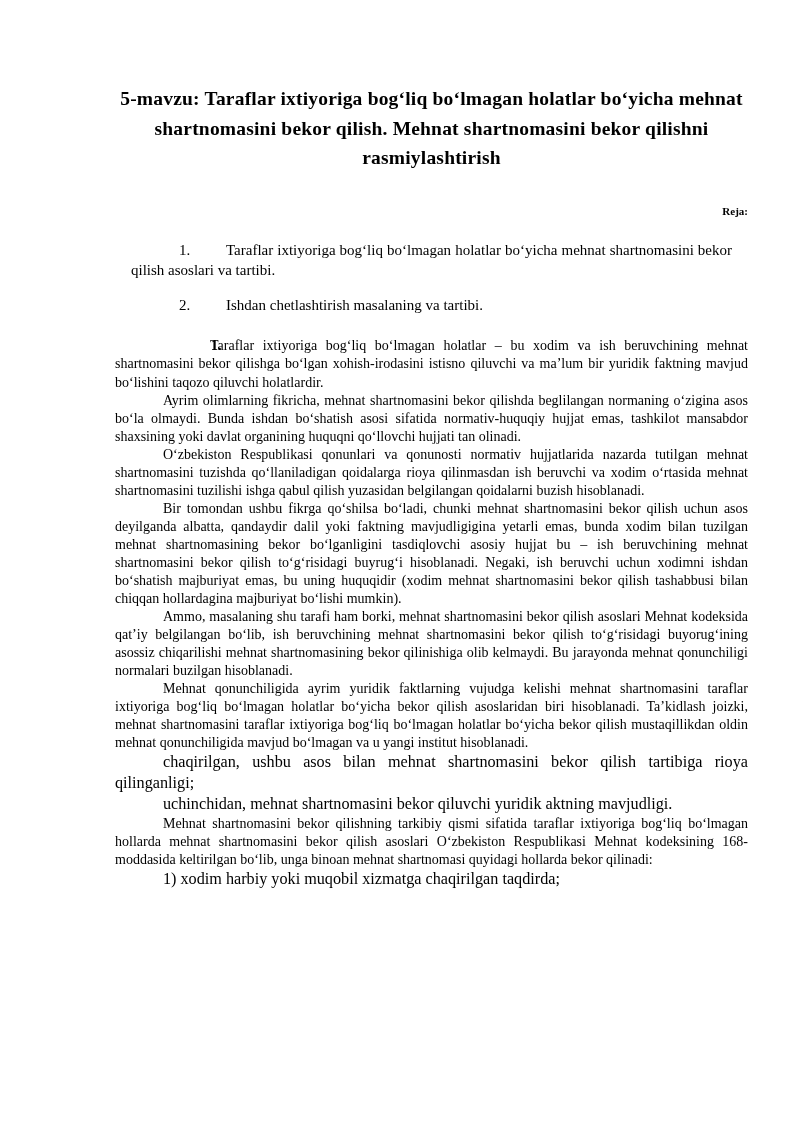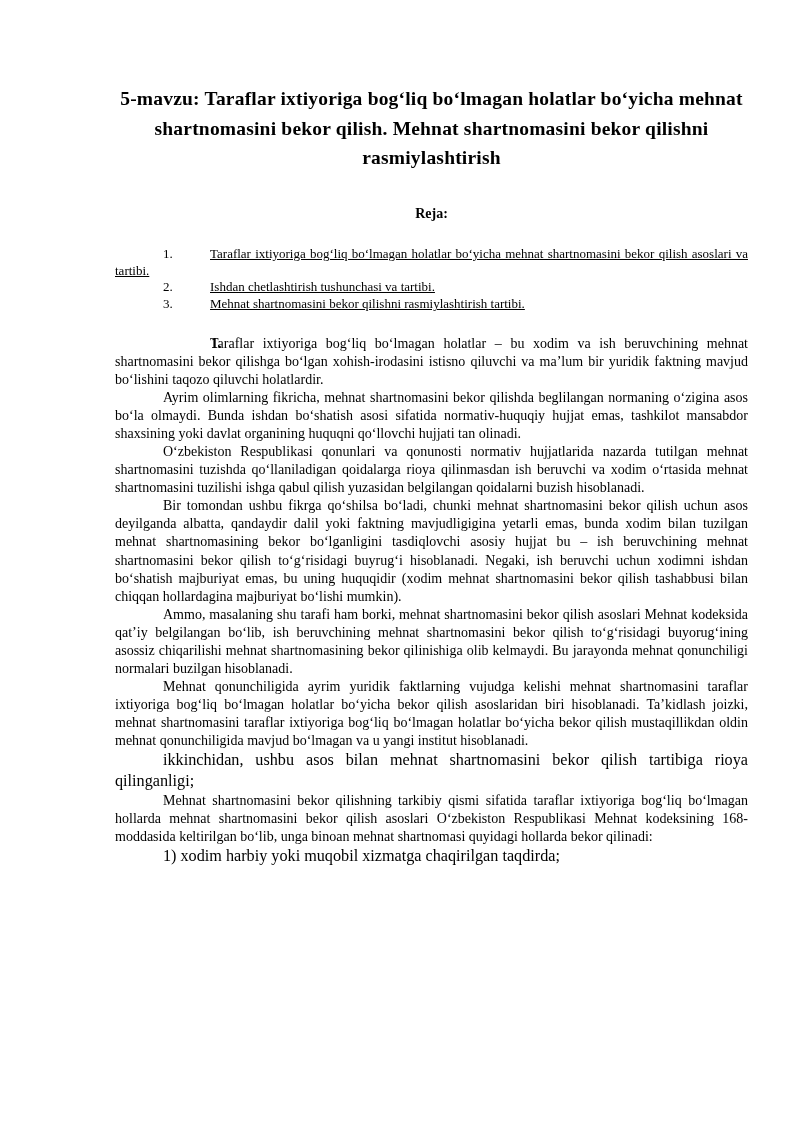--- a/index.html
+++ b/index.html
@@ -27,36 +27,35 @@
   }
   .doc-title {
     font-size: 19.5px;
     font-weight: bold;
     text-align: center;
     line-height: 1.52;
     margin: 0 0 2px 0;
     letter-spacing: 0.01em;
   }
   .reja-heading {
-    font-size: 14px;
+    font-size: 11px;
     font-weight: bold;
-    text-align: center;
+    text-align: right;
     margin: 30px 0 0 0;
     line-height: 1.5;
   }
   .plan-list {
     margin: 22px 0 0 0;
   }
   .plan-item {
-    font-size: 13px;
+    font-size: 15px;
     line-height: 1.29;
     text-align: justify;
     text-justify: inter-word;
-    margin: 0;
-    text-decoration: underline;
+    margin: 16px;
   }
   .plan-item .num {
     display: inline-block;
     width: 47px;
     margin-left: 48px;
   }
   .para {
     font-size: 14px;
     line-height: 1.29;
     text-align: justify;
@@ -91,37 +90,37 @@
 
 <div class="page">
   <div class="content">
 
     <h1 class="doc-title">5-mavzu: Taraflar ixtiyoriga bog‘liq bo‘lmagan holatlar bo‘yicha mehnat shartnomasini bekor qilish. Mehnat shartnomasini bekor qilishni rasmiylashtirish</h1>
 
     <p class="reja-heading">Reja:</p>
 
     <div class="plan-list">
       <p class="plan-item"><span class="num">1.</span><span>Taraflar ixtiyoriga bog‘liq bo‘lmagan holatlar bo‘yicha mehnat shartnomasini bekor qilish asoslari va tartibi.</span></p>
-      <p class="plan-item"><span class="num">2.</span><span>Ishdan chetlashtirish tushunchasi va tartibi.</span></p>
-      <p class="plan-item"><span class="num">3.</span><span>Mehnat shartnomasini bekor qilishni rasmiylashtirish tartibi.</span></p>
+      <p class="plan-item"><span class="num">2.</span><span>Ishdan chetlashtirish masalaning va tartibi.</span></p>
     </div>
 
     <p class="para first-body"><span class="lead-num">1.</span><span>Taraflar ixtiyoriga bog‘liq bo‘lmagan holatlar – bu xodim va ish beruvchining mehnat shartnomasini bekor qilishga bo‘lgan xohish-irodasini istisno qiluvchi va ma’lum bir yuridik faktning mavjud bo‘lishini taqozo qiluvchi holatlardir.</span></p>
 
     <p class="para">Ayrim olimlarning fikricha, mehnat shartnomasini bekor qilishda beglilangan normaning o‘zigina asos bo‘la olmaydi. Bunda ishdan bo‘shatish asosi sifatida normativ-huquqiy hujjat emas, tashkilot mansabdor shaxsining yoki davlat organining huquqni qo‘llovchi hujjati tan olinadi.</p>
 
     <p class="para">O‘zbekiston Respublikasi qonunlari va qonunosti normativ hujjatlarida nazarda tutilgan mehnat shartnomasini tuzishda qo‘llaniladigan qoidalarga rioya qilinmasdan ish beruvchi va xodim o‘rtasida mehnat shartnomasini tuzilishi ishga qabul qilish yuzasidan belgilangan qoidalarni buzish hisoblanadi.</p>
 
     <p class="para">Bir tomondan ushbu fikrga qo‘shilsa bo‘ladi, chunki mehnat shartnomasini bekor qilish uchun asos deyilganda albatta, qandaydir dalil yoki faktning mavjudligigina yetarli emas, bunda xodim bilan tuzilgan mehnat shartnomasining bekor bo‘lganligini tasdiqlovchi asosiy hujjat bu – ish beruvchining mehnat shartnomasini bekor qilish to‘g‘risidagi buyrug‘i hisoblanadi. Negaki, ish beruvchi uchun xodimni ishdan bo‘shatish majburiyat emas, bu uning huquqidir (xodim mehnat shartnomasini bekor qilish tashabbusi bilan chiqqan hollardagina majburiyat bo‘lishi mumkin).</p>
 
     <p class="para">Ammo, masalaning shu tarafi ham borki, mehnat shartnomasini bekor qilish asoslari Mehnat kodeksida qat’iy belgilangan bo‘lib, ish beruvchining mehnat shartnomasini bekor qilish to‘g‘risidagi buyorug‘ining asossiz chiqarilishi mehnat shartnomasining bekor qilinishiga olib kelmaydi. Bu jarayonda mehnat qonunchiligi normalari buzilgan hisoblanadi.</p>
 
     <p class="para">Mehnat qonunchiligida ayrim yuridik faktlarning vujudga kelishi mehnat shartnomasini taraflar ixtiyoriga bog‘liq bo‘lmagan holatlar bo‘yicha bekor qilish asoslaridan biri hisoblanadi. Ta’kidlash joizki, mehnat shartnomasini taraflar ixtiyoriga bog‘liq bo‘lmagan holatlar bo‘yicha bekor qilish mustaqillikdan oldin mehnat qonunchiligida mavjud bo‘lmagan va u yangi institut hisoblanadi.</p>
 
 
-    <p class="sub-item">ikkinchidan, ushbu asos bilan mehnat shartnomasini bekor qilish tartibiga rioya qilinganligi;</p>
+    <p class="sub-item">chaqirilgan, ushbu asos bilan mehnat shartnomasini bekor qilish tartibiga rioya qilinganligi;</p>
+    <p class="sub-item flat">uchinchidan, mehnat shartnomasini bekor qiluvchi yuridik aktning mavjudligi.</p>
 
     <p class="para">Mehnat shartnomasini bekor qilishning tarkibiy qismi sifatida taraflar ixtiyoriga bog‘liq bo‘lmagan hollarda mehnat shartnomasini bekor qilish asoslari O‘zbekiston Respublikasi Mehnat kodeksining 168-moddasida keltirilgan bo‘lib, unga binoan mehnat shartnomasi quyidagi hollarda bekor qilinadi:</p>
 
     <p class="sub-item flat">1) xodim harbiy yoki muqobil xizmatga chaqirilgan taqdirda;</p>
 
   </div>
 </div>
 
 </body></html>

